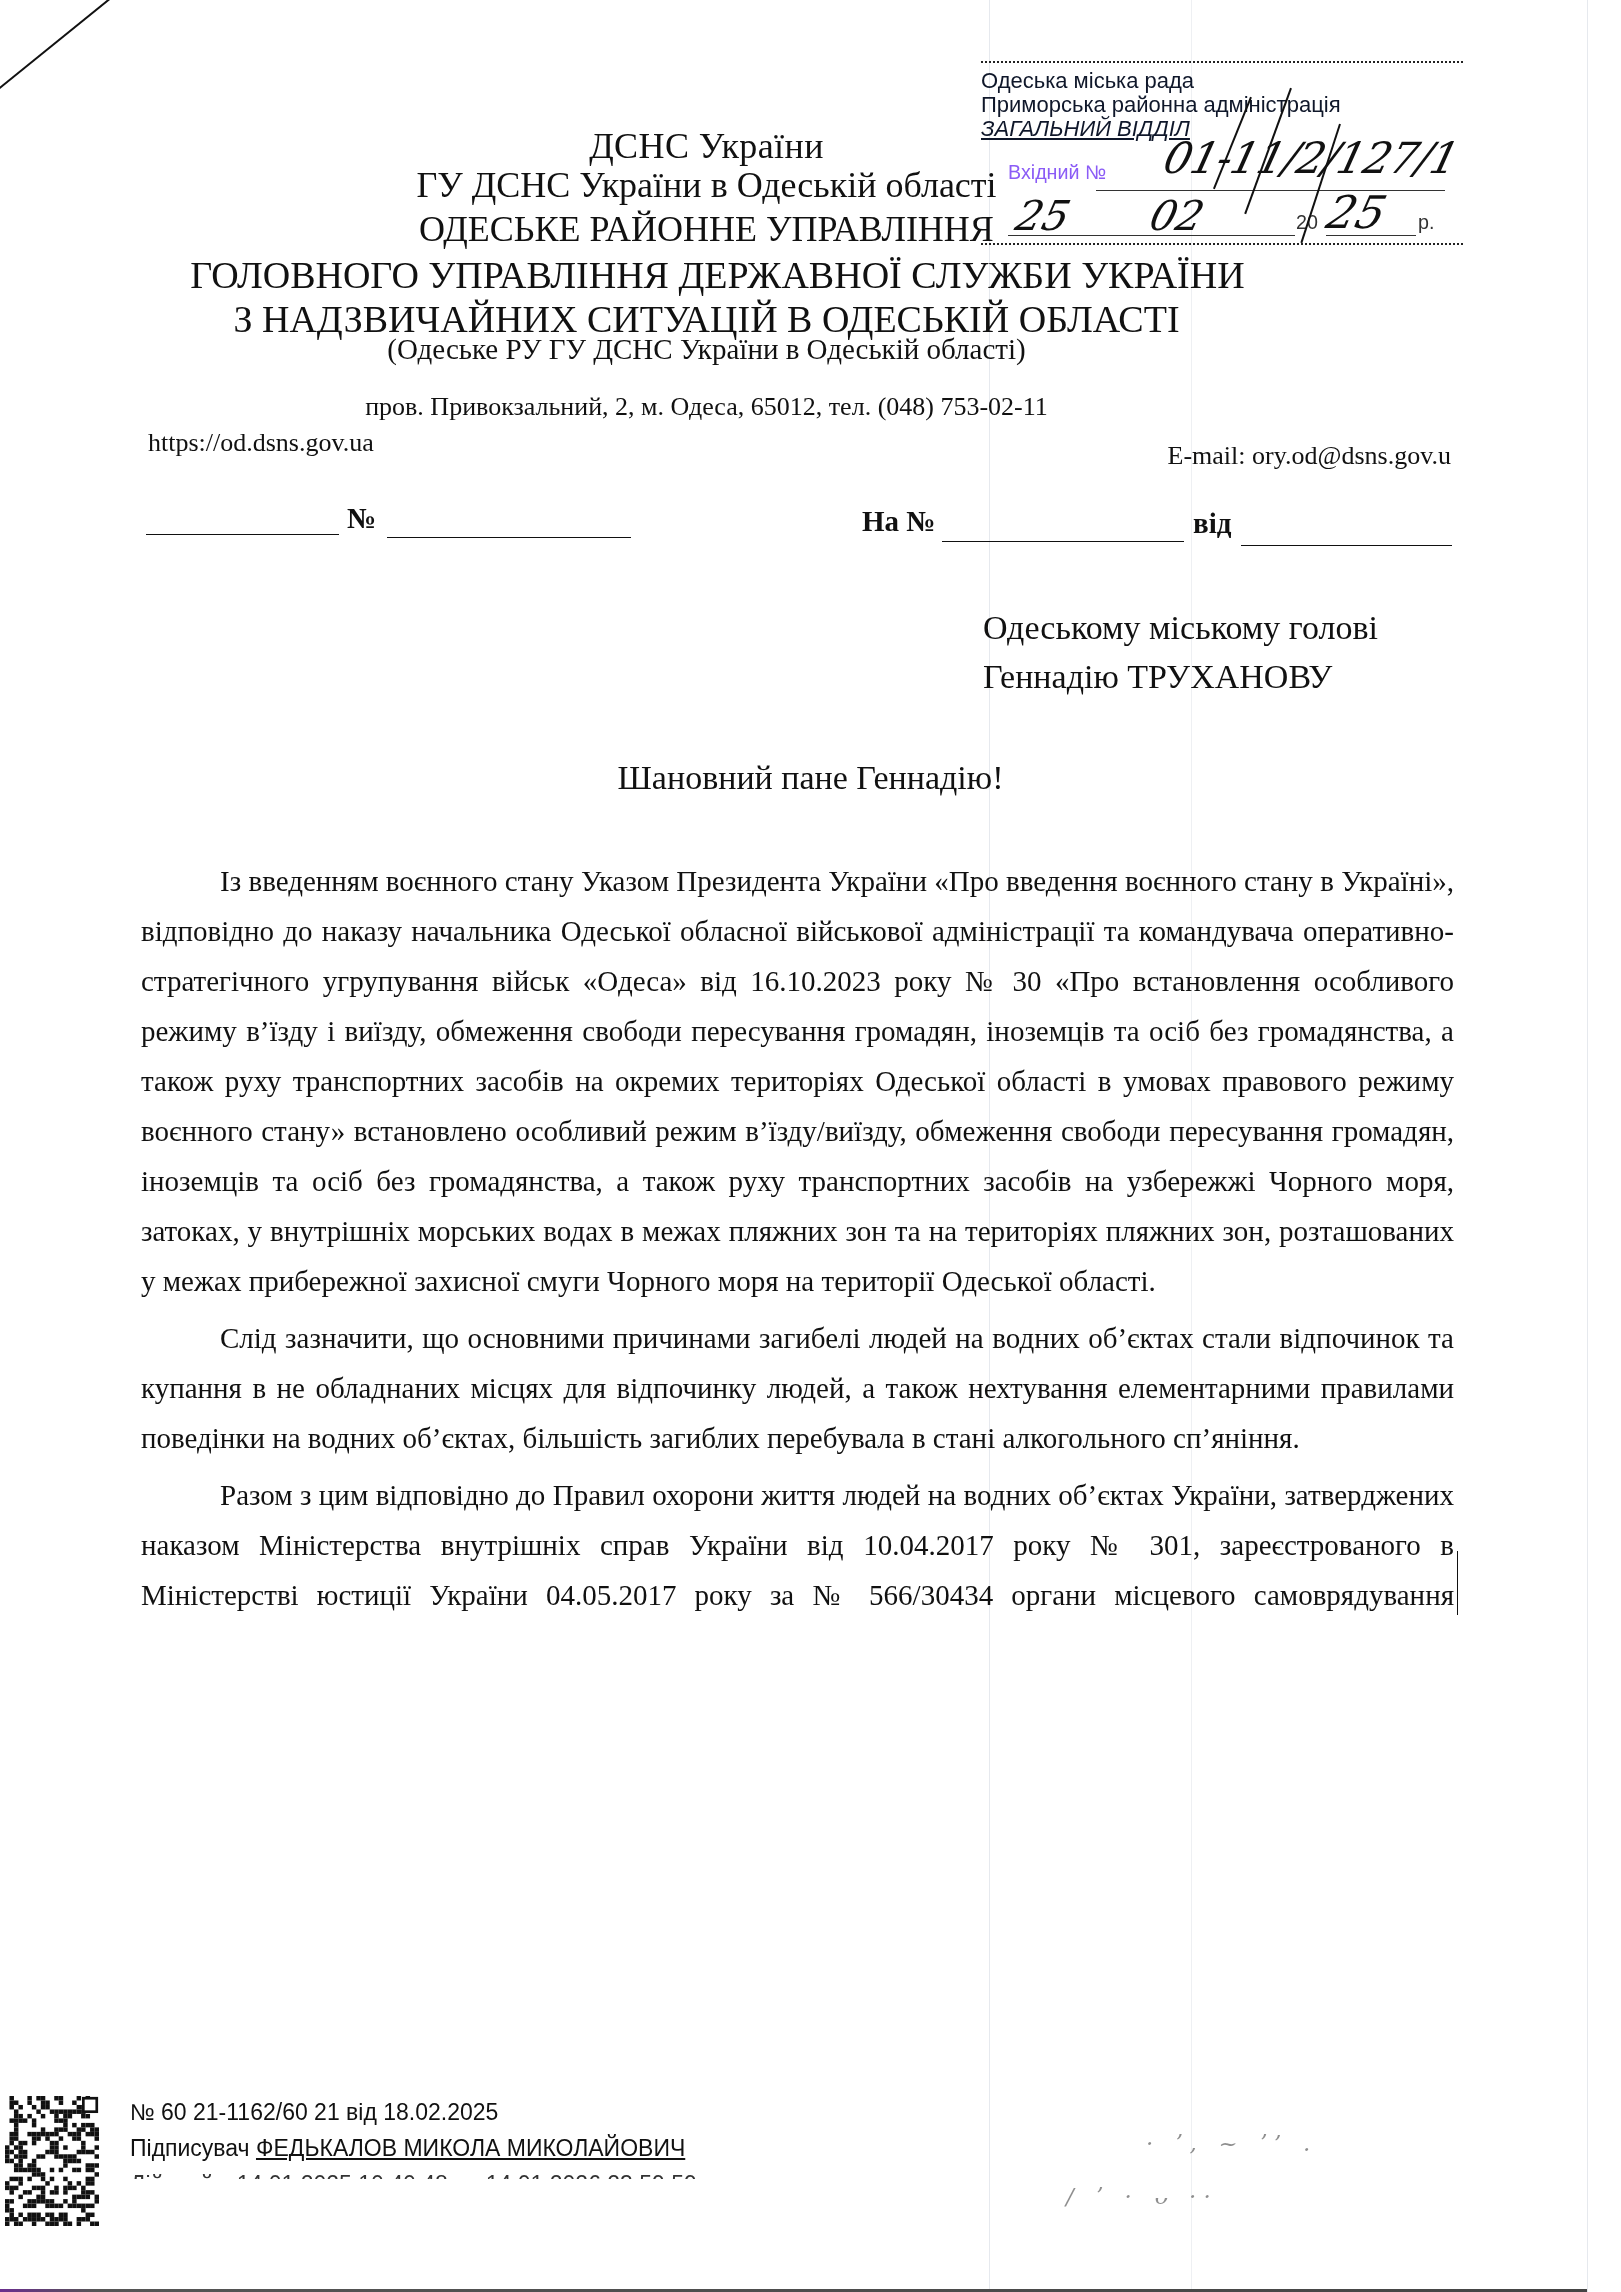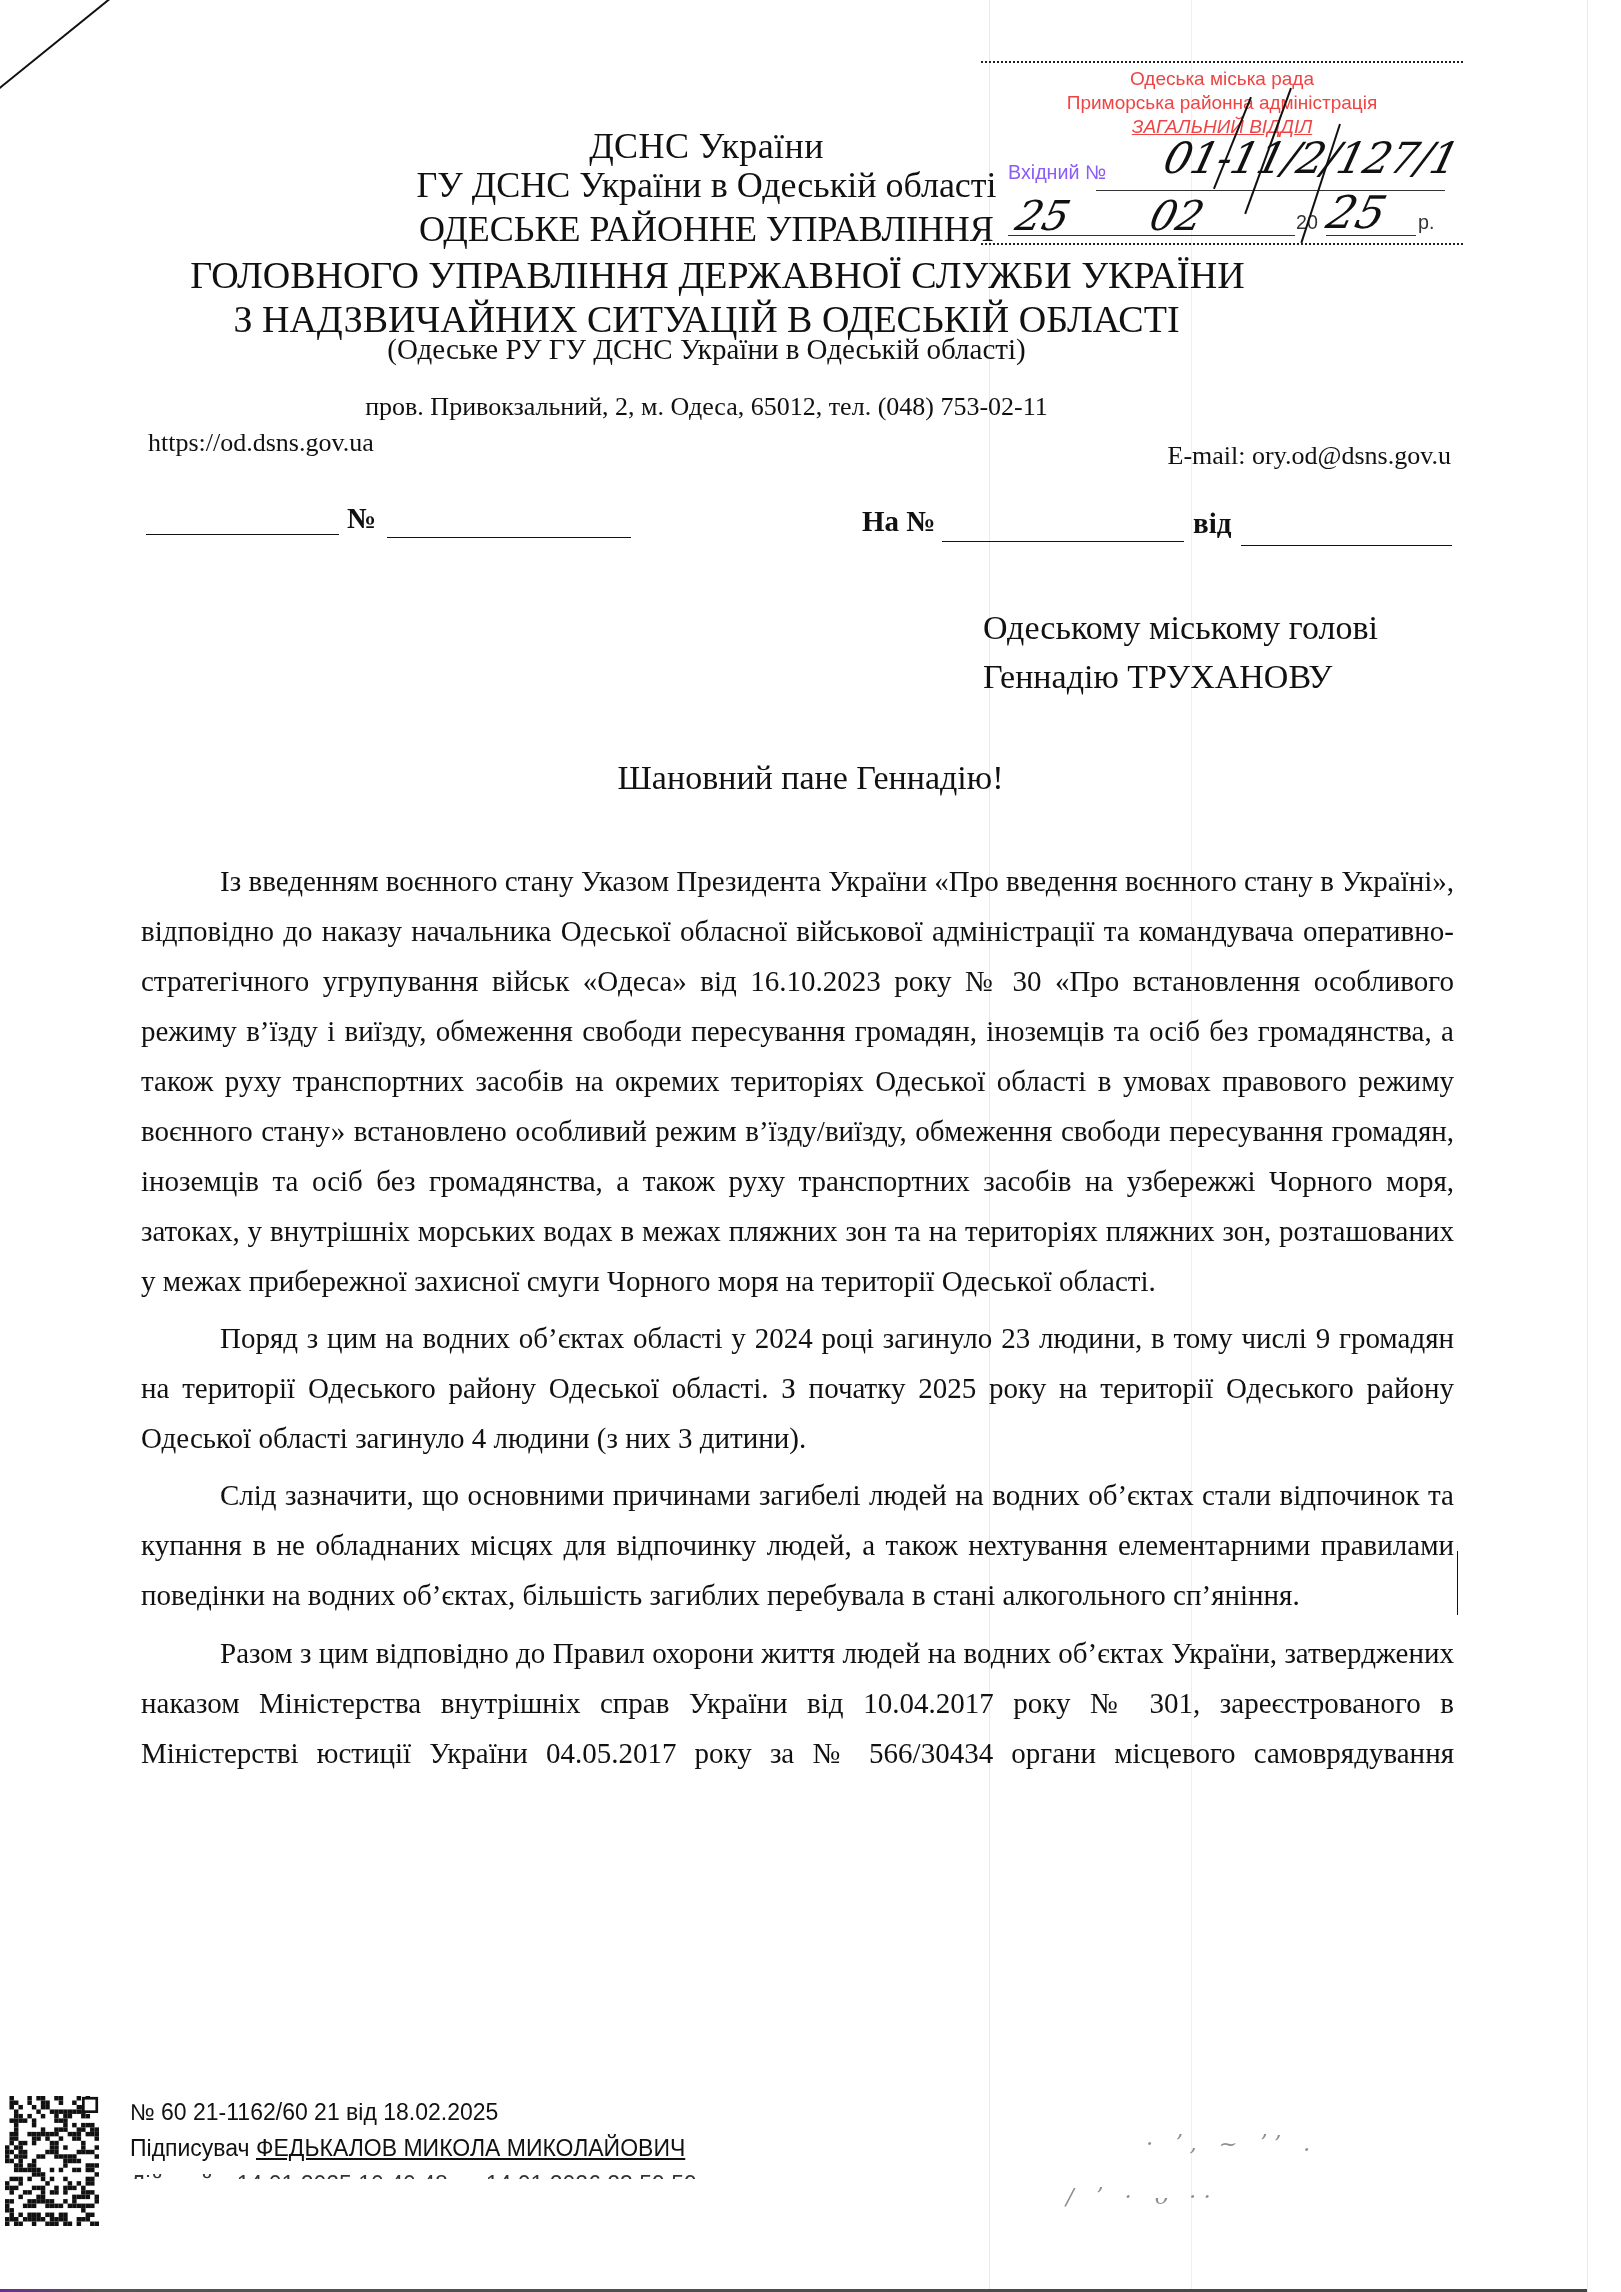--- a/index.html
+++ b/index.html
@@ -27,21 +27,21 @@
 
   
   .regline { position: absolute; border-bottom: 1.8px solid #111; height: 0; }
   .reglbl { position: absolute; font-weight: bold; font-size: 29px; }
 
   
   .stamp { position: absolute; left: 981px; top: 61px; width: 482px; height: 184px; }
   .stamp .top-rule, .stamp .bot-rule { position: absolute; left: 0; right: 0; height: 0; border-top: 2.7px dotted #222; }
   .stamp .top-rule { top: 0; }
   .stamp .bot-rule { bottom: 0; }
-  .stamp .s-line { position: absolute; left: 0; right: 0; text-align: center; font-size: 19px; color: #ef4444; white-space: nowrap; }
+  .stamp .s-line { position: absolute; left: 0; right: 0; text-align: left; font-size: 22px; color: #0f172a; white-space: nowrap; }
   .stamp .s-1 { top: 7.2px; }
   .stamp .s-2 { top: 31px; }
   .stamp .s-3 { top: 55px; font-style: italic; text-decoration: underline; }
   .stamp .in-lbl { position: absolute; left: 27px; top: 100px; font-size: 19.7px; color: #8b5cf6; }
   .stamp .in-line { position: absolute; left: 115px; right: 18px; top: 129px; border-bottom: 0.9px solid #333; }
   .stamp .in-val { position: absolute; left: 184px; top: 72px; font-family: "DejaVu Serif", serif; font-style: italic; font-size: 43px; letter-spacing: -0.9px; color: #111; transform: skewX(-14deg); }
   .stamp .d-line1 { position: absolute; left: 27px; width: 287px; top: 174px; border-bottom: 0.9px solid #333; }
   .stamp .d-line2 { position: absolute; left: 345px; width: 90px; top: 174px; border-bottom: 0.9px solid #333; }
   .stamp .d-day { position: absolute; left: 36px; top: 131px; font-family: "DejaVu Serif", serif; font-style: italic; font-size: 41px; transform: skewX(-14deg); }
   .stamp .d-mon { position: absolute; left: 170px; top: 131px; font-family: "DejaVu Serif", serif; font-style: italic; font-size: 41px; transform: skewX(-14deg); }
@@ -120,21 +120,20 @@
     <div class="hand-slash" style="left: 358px; top: 63px; height: 125px; transform: rotate(18deg);"></div>
   </div>
 
 <div class="abs recip recip-1 serif">Одеському міському голові</div>
 <div class="abs recip recip-2 serif">Геннадію ТРУХАНОВУ</div>
 
 <div class="abs salut serif">Шановний пане Геннадію!</div>
 
 <div class="body serif">
   <p>Із введенням воєнного стану Указом Президента України «Про введення воєнного стану в Україні», відповідно до наказу начальника Одеської обласної військової адміністрації та командувача оперативно-стратегічного угрупування військ «Одеса» від 16.10.2023 року № 30 «Про встановлення особливого режиму в’їзду і виїзду, обмеження свободи пересування громадян, іноземців та осіб без громадянства, а також руху транспортних засобів на окремих територіях Одеської області в умовах правового режиму воєнного стану» встановлено особливий режим в’їзду/виїзду, обмеження свободи пересування громадян, іноземців та осіб без громадянства, а також руху транспортних засобів на узбережжі Чорного моря, затоках, у внутрішніх морських водах в межах пляжних зон та на територіях пляжних зон, розташованих у межах прибережної захисної смуги Чорного моря на території Одеської області.</p>
-  <p>Поряд з цим на водних об’єктах області у 2024 році загинуло 23 людини, в тому числі 9 громадян на території Одеського району Одеської області. З початку 2025 року на території Одеського району Одеської області загинуло 4 людини (з них 3 дитини).</p>
   <p class="last-left">Слід зазначити, що основними причинами загибелі людей на водних об’єктах стали відпочинок та купання в не обладнаних місцях для відпочинку людей, а також нехтування елементарними правилами поведінки на водних об’єктах, більшість загиблих перебувала в стані алкогольного сп’яніння.</p>
   <p style="text-align-last: justify;">Разом з цим відповідно до Правил охорони життя людей на водних об’єктах України, затверджених наказом Міністерства внутрішніх справ України від 10.04.2017 року № 301, зареєстрованого в Міністерстві юстиції України 04.05.2017 року за № 566/30434 органи місцевого самоврядування</p>
 </div>
 <div class="bracket"></div>
 
 <svg class="qr" viewBox="0 0 21 29" preserveAspectRatio="none" id="qr">
     <rect x="1" y="0" width="1" height="1" fill="#111"></rect>
     <rect x="5" y="0" width="1" height="1" fill="#111"></rect>
     <rect x="7" y="0" width="1" height="1" fill="#111"></rect>
     <rect x="8" y="0" width="1" height="1" fill="#111"></rect>

